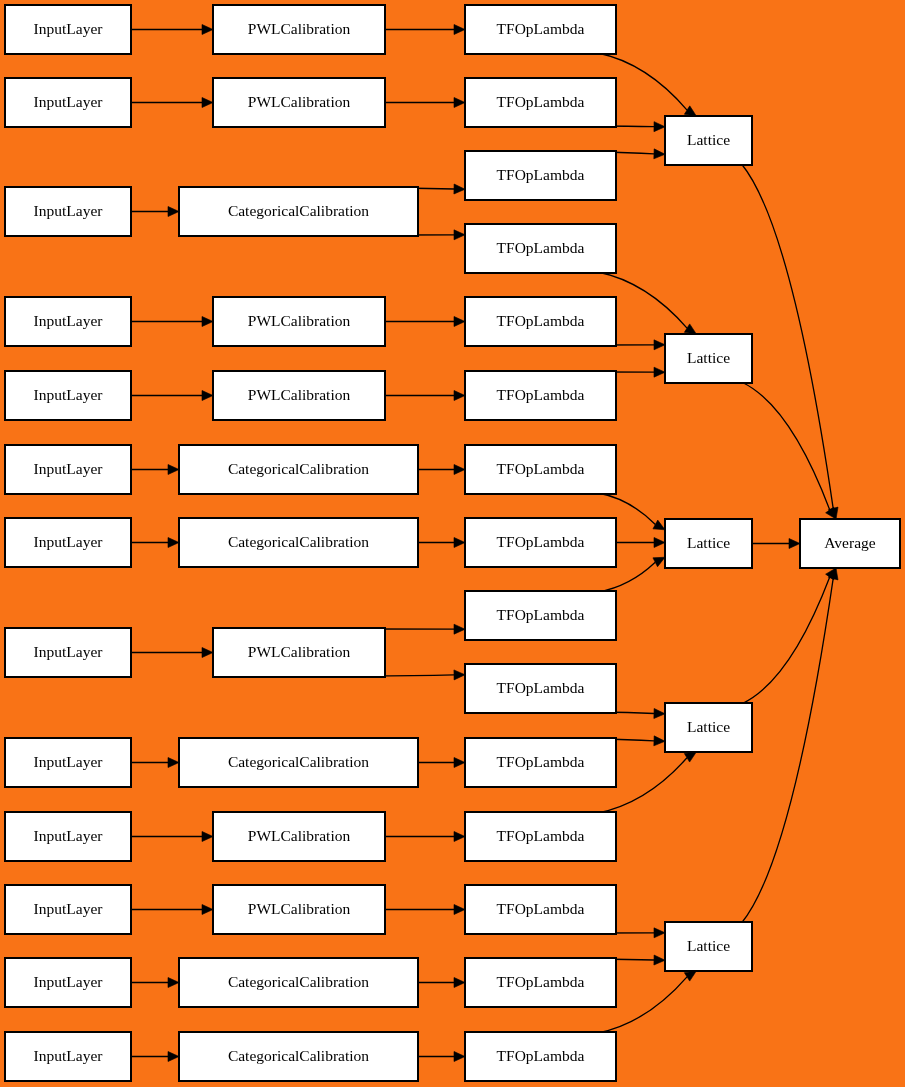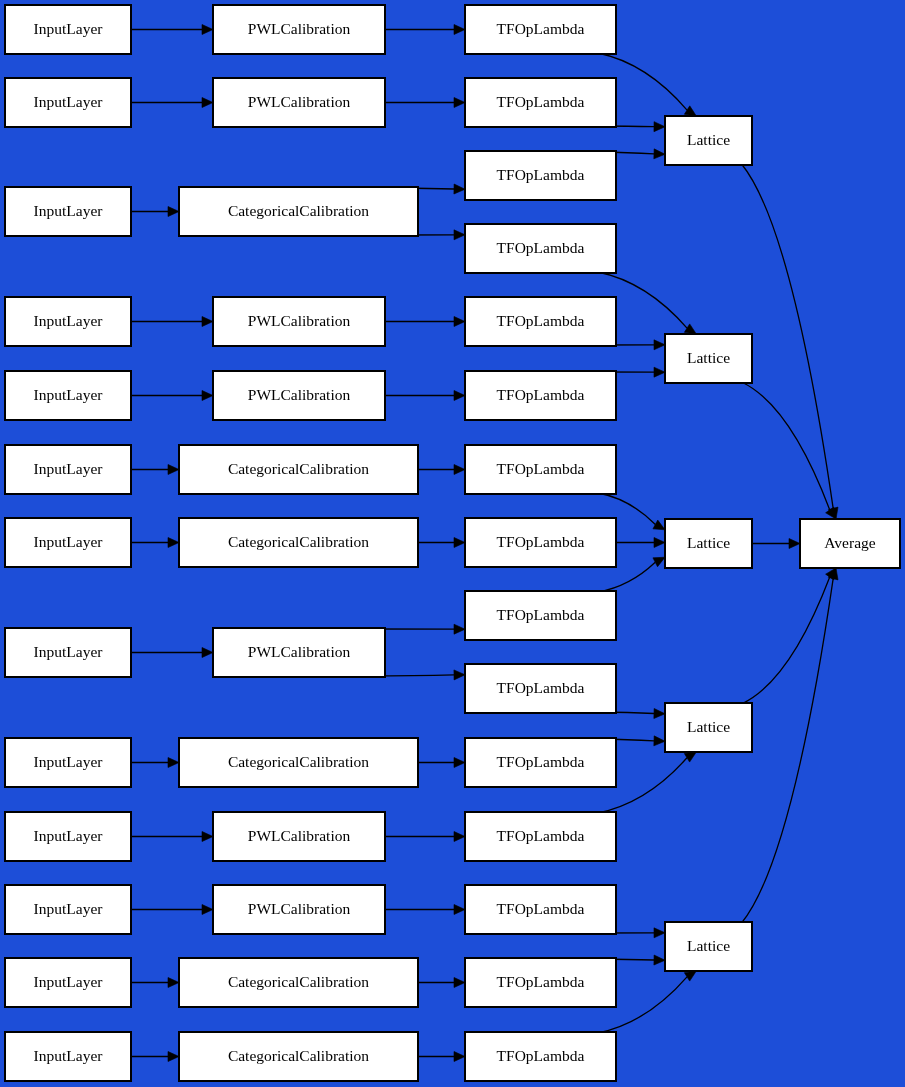--- a/index.html
+++ b/index.html
@@ -4,21 +4,21 @@
 <style>
   html, body {
     margin: 0;
     padding: 0;
     background: #ffffff;
   }
   #canvas {
     position: relative;
     width: 905px;
     height: 1087px;
-    background: #1d4ed8;
+    background: #f97316;
     font-family: "Liberation Serif", "DejaVu Serif", serif;
     overflow: hidden;
   }
   #graph-svg {
     position: absolute;
     left: 0;
     top: 0;
     width: 905px;
     height: 1087px;
   }

